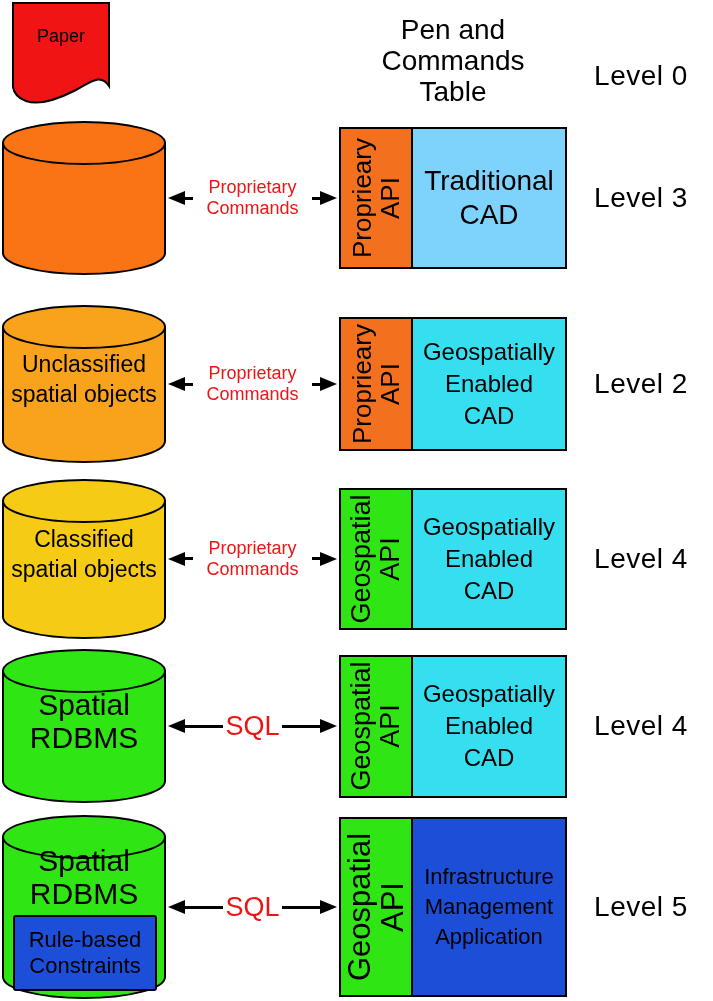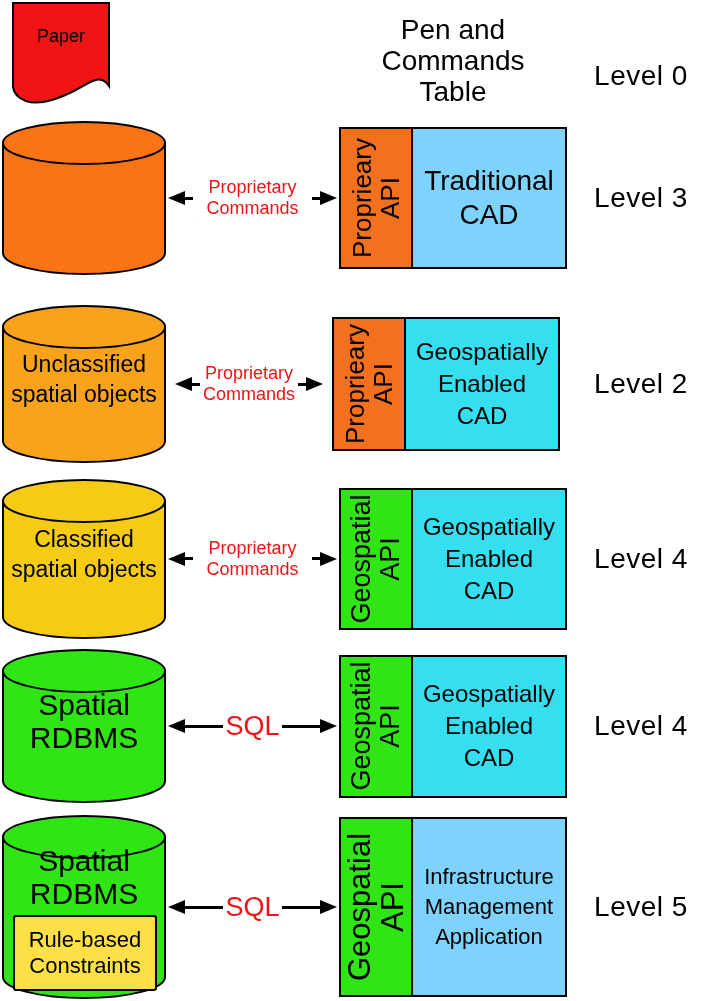--- a/index.html
+++ b/index.html
@@ -3,21 +3,21 @@
 <meta charset="utf-8">
 <style>
   html,body{margin:0;padding:0;}
   body{
     width:713px;height:1001px;background:#ffffff;overflow:hidden;
     font-family:"Liberation Sans", sans-serif;color:#000;
   }
   .row{display:flex;align-items:center;}
   .r0{height:110px;align-items:flex-start;}
   .r1{height:160px;margin-top:8px;}
-  .r2{height:168px;margin-top:22px;gap:7px;}
+  .r2{height:168px;margin-top:22px;}
   .r3{height:163px;margin-top:9px;}
   .r4{height:160px;margin-top:6px;}
   .r5{height:186px;margin-top:8px;}
 
   .col-cyl{width:168px;position:relative;display:flex;justify-content:center;align-items:center;height:100%;}
   .col-arrow{flex:1;display:flex;align-items:center;height:100%;justify-content:space-between;}
   .col-box{width:232px;display:flex;justify-content:center;}
   .col-level{width:144px;text-align:center;font-size:28px;letter-spacing:.5px;}
 
   
@@ -215,36 +215,36 @@
 </div>
 
 <div class="row r5">
   <div class="col-cyl">
     <div class="cyl-wrap">
       <svg width="166" height="186" viewBox="0 0 166 186">
         <path d="M2,23 L2,163 A81,21 0 0 0 164,163 L164,23 Z" stroke="#000" stroke-width="2" fill="#30E514"></path>
         <ellipse cx="83" cy="23" rx="81" ry="21" stroke="#000" stroke-width="2" fill="#30E514"></ellipse>
       </svg>
       <div class="cyl-label big">Spatial RDBMS</div>
-      <div class="rule-box" style="background-color: #fde047;">
+      <div class="rule-box" style="background-color: #1d4ed8;">
         <span>Rule-based Constraints</span>
       </div>
     </div>
   </div>
   <div class="col-arrow">
     <div class="ah-l"></div>
     <div class="aline"></div>
     <div class="link-label sql" style="color: rgb(238, 20, 20);">SQL</div>
     <div class="aline"></div>
     <div class="ah-r"></div>
   </div>
   <div class="col-box">
     <div class="box">
       <div class="strip" style="background-color: rgb(48, 229, 20);">
         <div class="strip-text">Geospatial API</div>
       </div>
-      <div class="app" style="background-color: #7dd3fc;">
+      <div class="app" style="background-color: #1d4ed8;">
         <span>Infrastructure Management Application</span>
       </div>
     </div>
   </div>
   <div class="col-level">Level 5</div>
 </div>
 
 </body></html>

